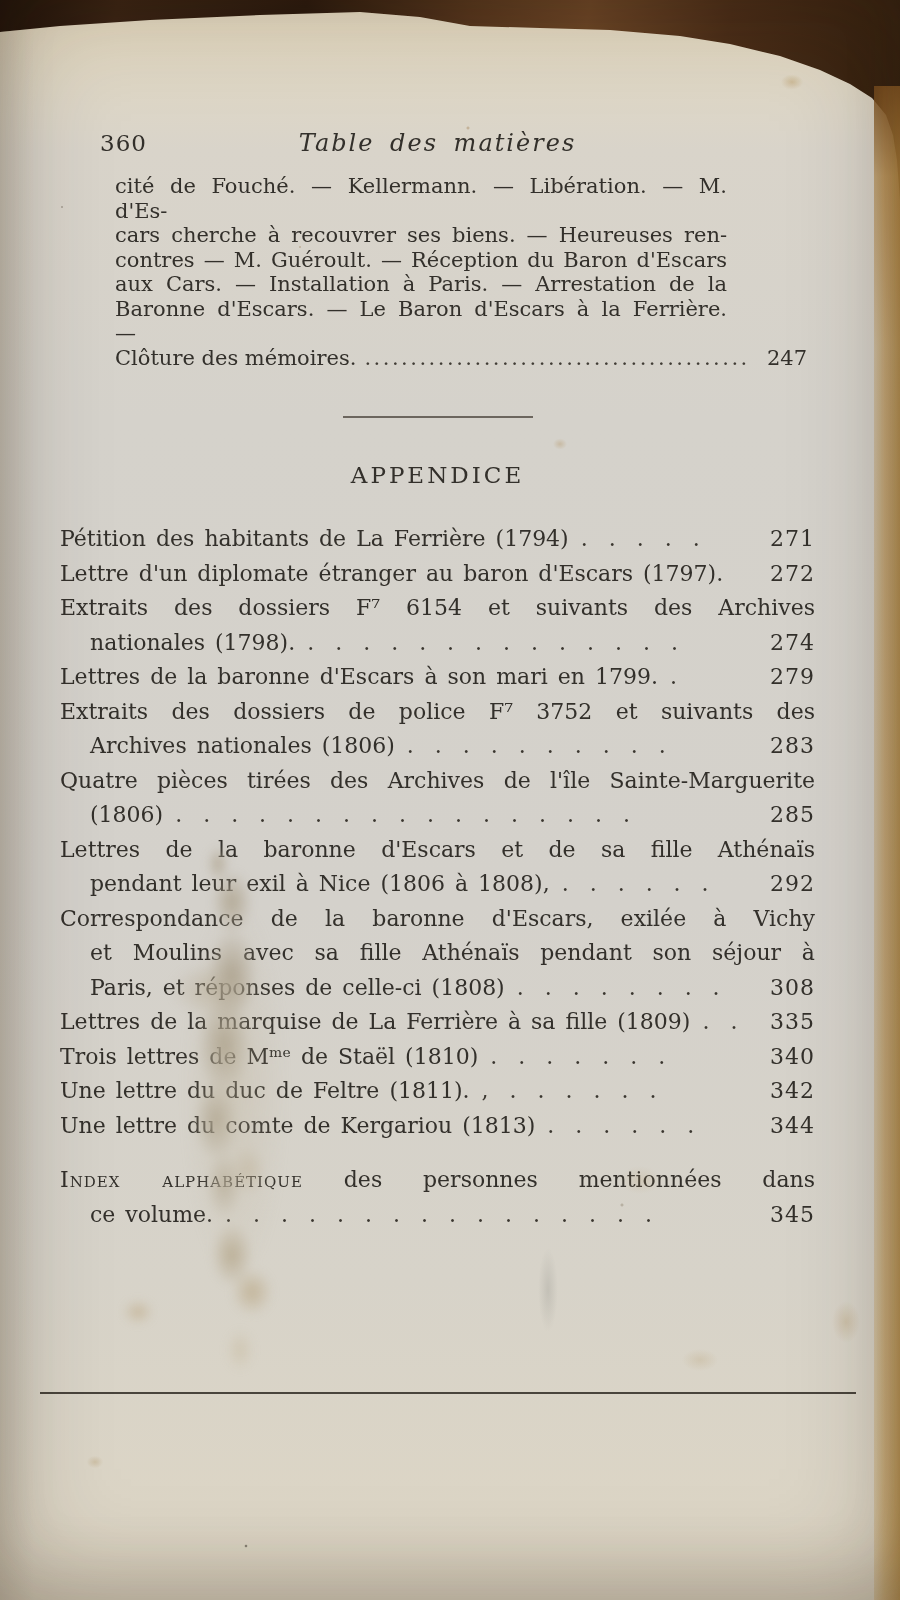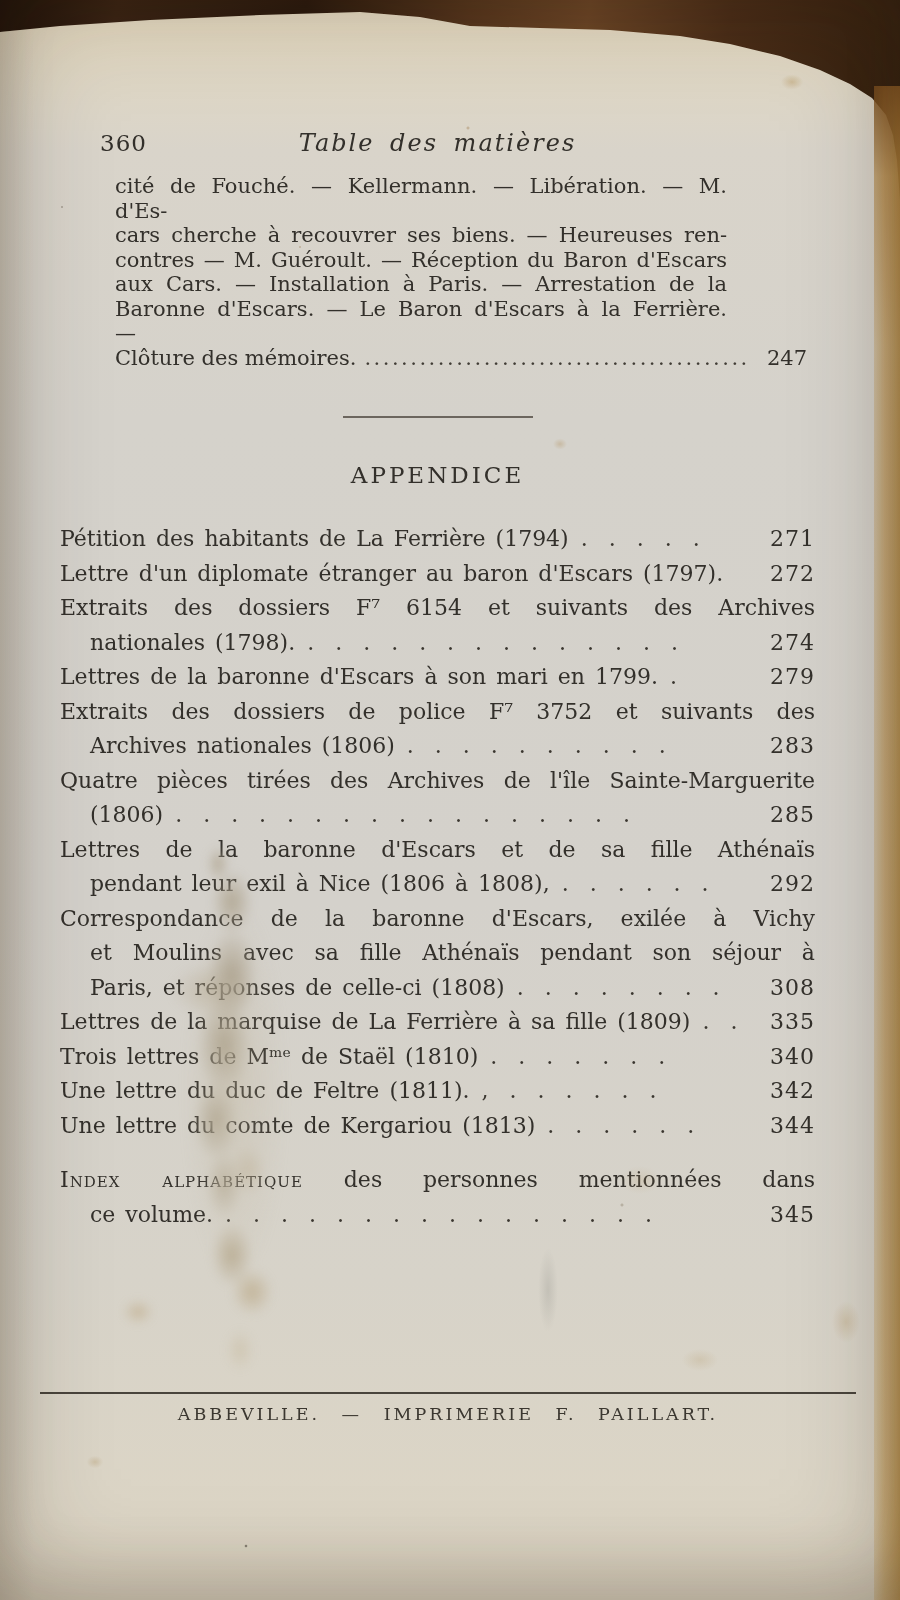--- a/index.html
+++ b/index.html
@@ -232,19 +232,18 @@
         </div>
       </div>
 
     </div>
 
     <div class="stain-streak"></div>
     <div class="specks"></div>
 
     <div class="footer">
       <div class="footer-rule"></div>
-      <div class="imprint">ABBEVILLE. — IMPRIMERIE F. PAILLART.</div>
     </div>
   </div>
 
   <div class="page-edges"></div>
   <div class="vignette"></div>
 </div>
 
 </body></html>

